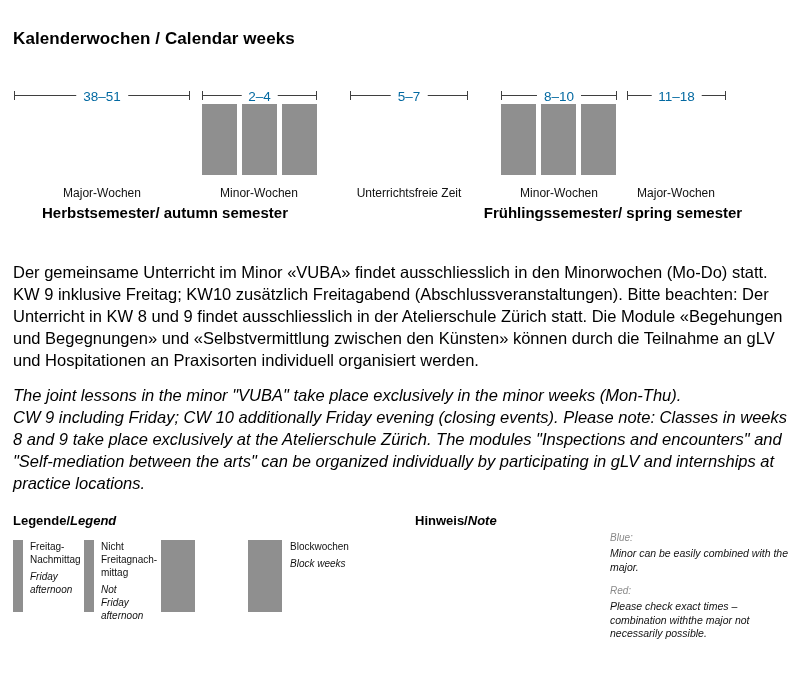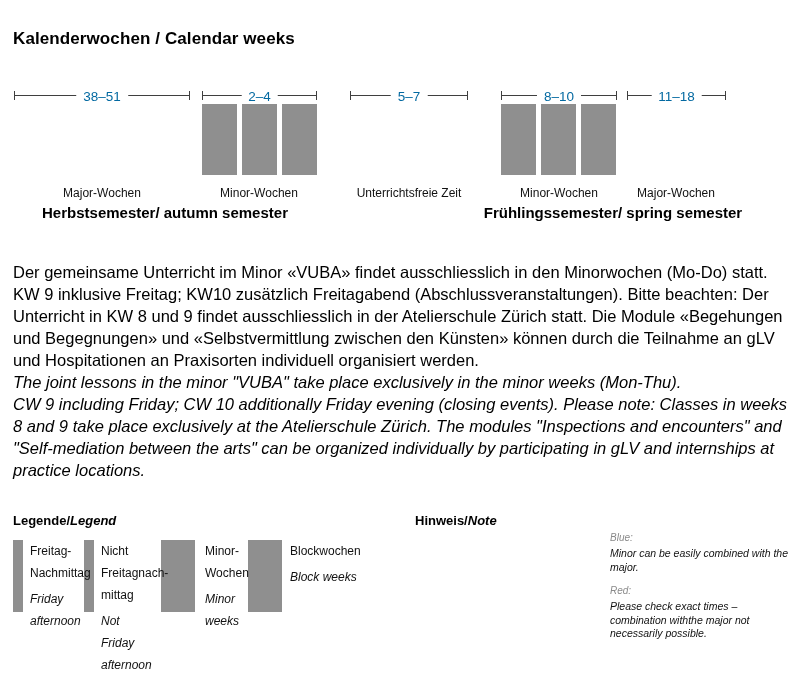--- a/index.html
+++ b/index.html
@@ -32,38 +32,38 @@
     position:absolute; top:186px; transform:translateX(-50%);
     white-space:nowrap; font-size:12px; color:#111111;
   }
   .sem-title {
     position:absolute; top:204px; transform:translateX(-50%);
     white-space:nowrap; font-size:15px; font-weight:700; color:#000000;
   }
   
   .body-text { position:absolute; left:13px; top:261px; width:779px; }
   .body-text p { margin:0; font-size:16.5px; line-height:22px; white-space:pre-line; }
-  .body-text p.en { font-style:italic; }
+  .body-text p.en { margin-top:13px; font-style:italic; }
   
   .section-heading {
     position:absolute; margin:0; font-size:13px; font-weight:700;
   }
   .section-heading .it { font-style:italic; }
   .legend-heading { left:13px; top:513px; }
   .note-heading   { left:415px; top:513px; }
   .swatch { position:absolute; background:#8f8f8f; top:540px; height:72px; }
   .swatch.thin  { width:10px; }
   .swatch.wide  { width:34px; }
   .sw1 { left:13px; }  .sw2 { left:84px; }
   .sw3 { left:161px; } .sw4 { left:248px; }
   .lg-text { position:absolute; top:540px; }
   .lt1 { left:30px; }  .lt2 { left:101px; }
   .lt3 { left:205px; } .lt4 { left:290px; }
   .lg-text .de, .lg-text .en {
-    white-space:pre-line; font-size:12px; line-height:22px; color:#111111;
+    white-space:pre-line; font-size:10px; line-height:13px; color:#111111;
   }
   .lg-text .en { font-style:italic; margin-top:4px; }
   
   .note-col { position:absolute; top:532px; }
   .note-col-de { left:415px; width:196px; }
   .note-col-en { left:610px; width:184px; }
   .note-label { font-size:10px; color:#8a8a8a; margin:0 0 4px 0; }
   .note-text  { font-size:10.5px; line-height:13.5px; margin:0 0 11px 0; color:#111111; }
   .note-col-en .note-label, .note-col-en .note-text { font-style:italic; }
 </style>
@@ -134,26 +134,20 @@
 afternoon</div>
   </div>
   <div class="lg-text lt2">
     <div class="de">Nicht
 Freitagnach-
 mittag</div>
     <div class="en">Not
 Friday
 afternoon</div>
   </div>
-  <div class="lg-text lt3">
-    <div class="de">Minor-
-Wochen</div>
-    <div class="en">Minor
-weeks</div>
-  </div>
   <div class="lg-text lt4">
     <div class="de">Blockwochen</div>
     <div class="en">Block weeks</div>
   </div>
 
   <h2 class="section-heading note-heading"><span>Hinweis/</span><span class="it">Note</span></h2>
 
 
   <div class="note-col note-col-en">
     <p class="note-label">Blue:</p>

